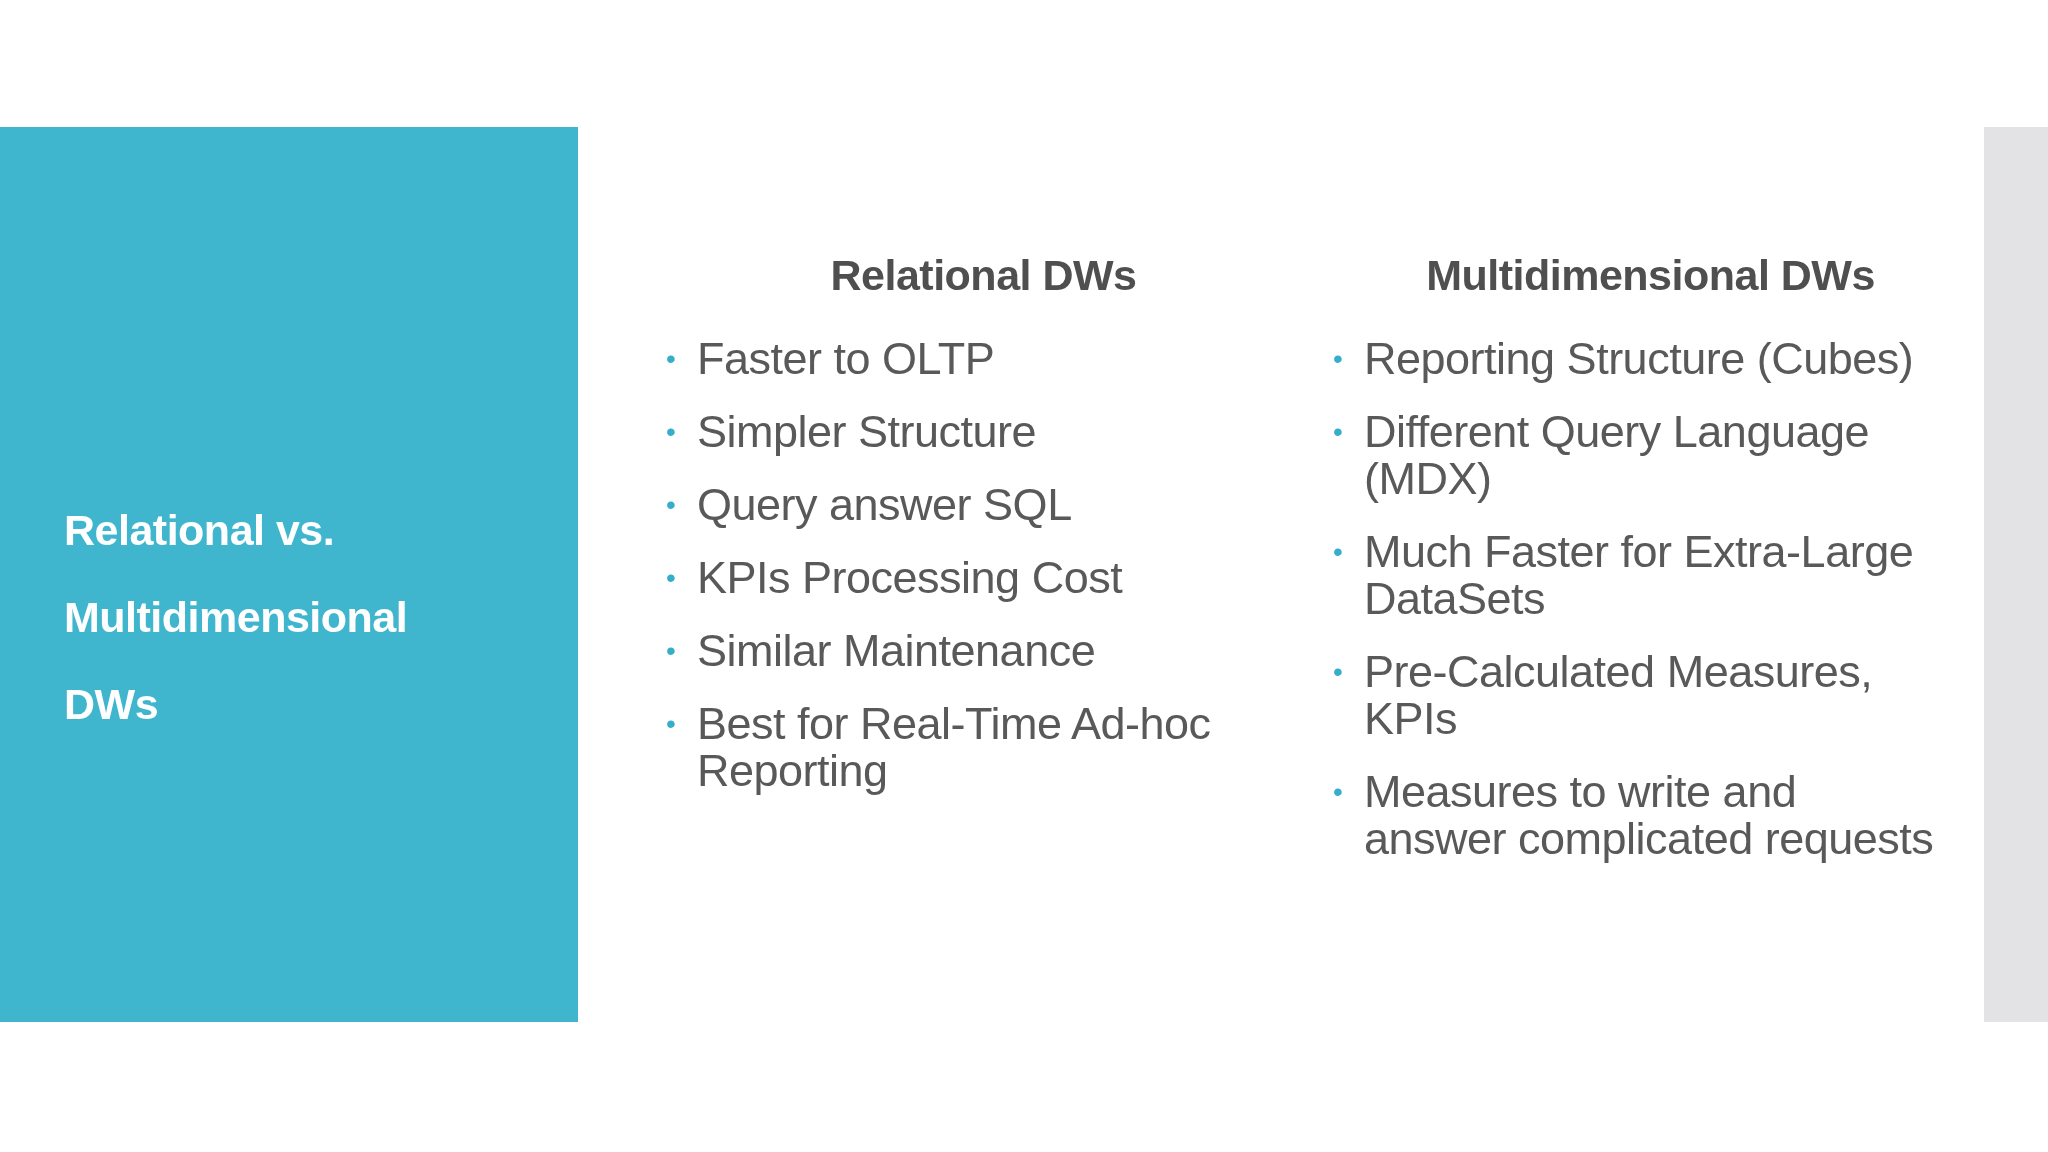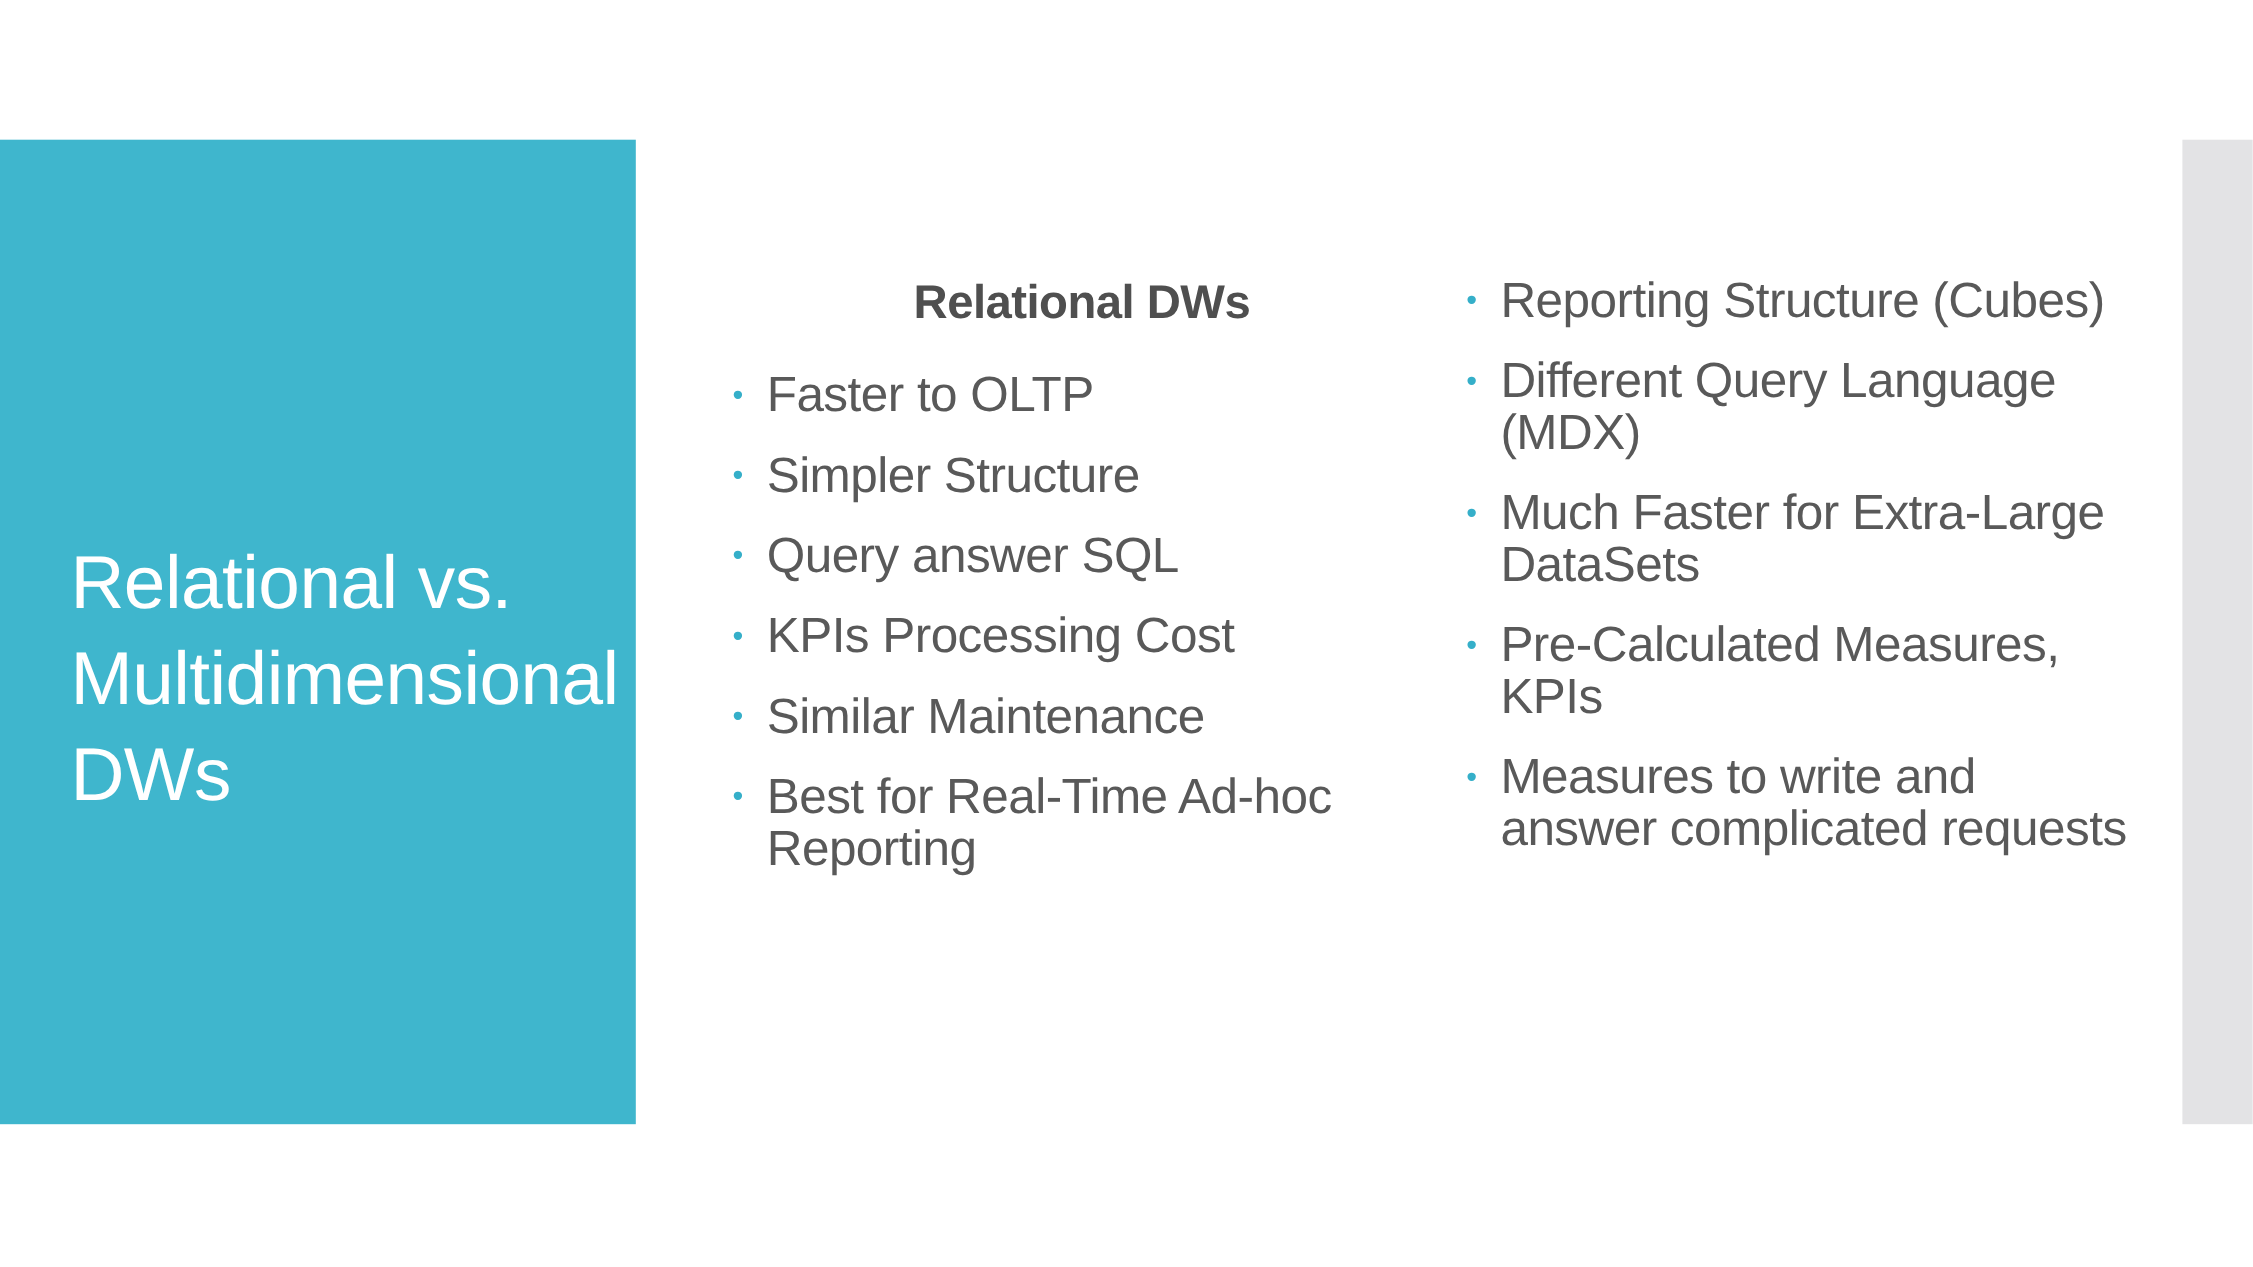--- a/index.html
+++ b/index.html
@@ -21,23 +21,23 @@
     position: absolute;
     left: 0; top: 127px;
     width: 578px; height: 895px;
     background: #3FB6CD;
   }
   .slide-title {
     position: absolute;
     left: 64px; top: 360px;
     width: 500px;
     margin: 0;
-    font-size: 68px;
+    font-size: 43px;
     line-height: 87px;
-    font-weight: 400;
+    font-weight: 700;
     letter-spacing: -0.5px;
     color: #ffffff;
     white-space: pre-line;
   }
   
   .gray-strip {
     position: absolute;
     left: 1984px; top: 127px;
     width: 64px; height: 895px;
     background: #E3E3E5;
@@ -102,20 +102,21 @@
         <li><span class="bullet">•</span><span class="item-text">Simpler Structure</span></li>
         <li><span class="bullet">•</span><span class="item-text">Query answer SQL</span></li>
         <li><span class="bullet">•</span><span class="item-text">KPIs Processing Cost</span></li>
         <li><span class="bullet">•</span><span class="item-text">Similar Maintenance</span></li>
         <li><span class="bullet">•</span><span class="item-text">Best for Real-Time Ad-hoc
 Reporting</span></li>
       </ul>
   </div>
 
   <div class="column col-right">
+    <h2>Multidimensional DWs</h2>
     <ul>
         <li><span class="bullet">•</span><span class="item-text">Reporting Structure (Cubes)</span></li>
         <li><span class="bullet">•</span><span class="item-text">Different Query Language
 (MDX)</span></li>
         <li><span class="bullet">•</span><span class="item-text">Much Faster for Extra-Large
 DataSets</span></li>
         <li><span class="bullet">•</span><span class="item-text">Pre-Calculated Measures,
 KPIs</span></li>
         <li><span class="bullet">•</span><span class="item-text">Measures to write and
 answer complicated requests</span></li>

